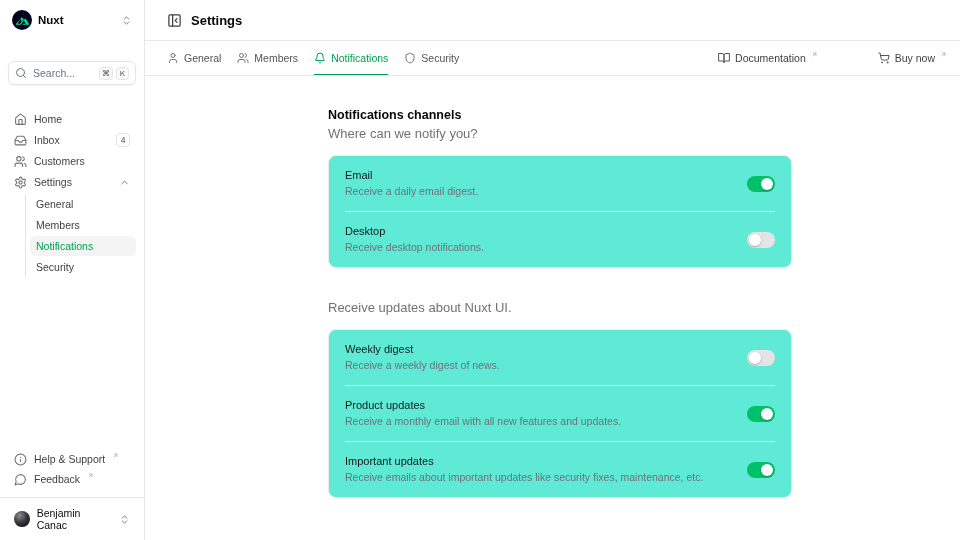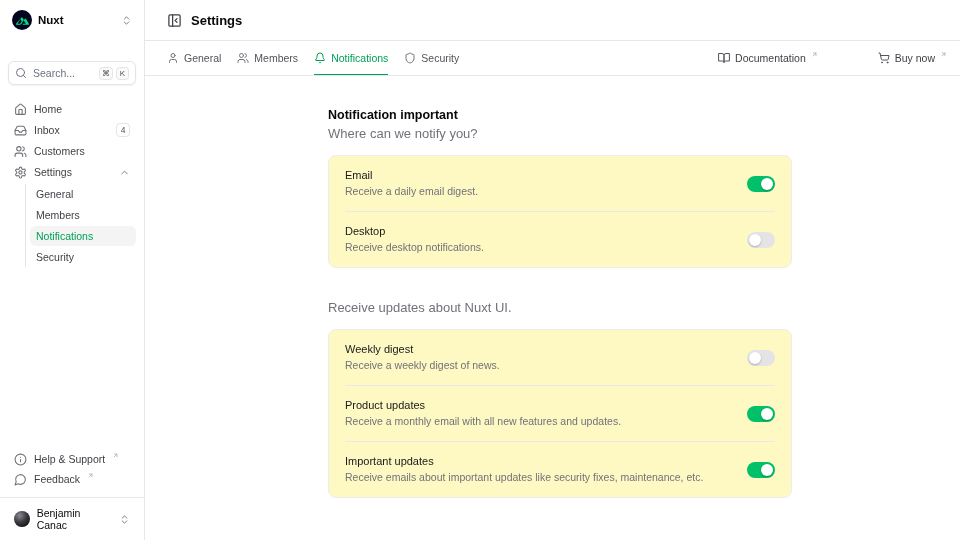--- a/index.html
+++ b/index.html
@@ -20,21 +20,21 @@
   
   .sidebar{width:145px;min-width:145px;border-right:1px solid var(--border);display:flex;flex-direction:column;padding:8px 0 7px;}
   .side-pad{padding:0 8px;}
   .team-btn{display:flex;align-items:center;gap:6px;padding:2px 4px;border-radius:6px;cursor:pointer;}
   .logo-circle{width:20px;height:20px;border-radius:50%;background:#020420;display:flex;align-items:center;justify-content:center;}
   .team-name{font-size:11.5px;font-weight:700;color:#09090b;}
   .updown{margin-left:auto;color:#71717a;}
   .search-btn{margin-top:29px;height:24px;display:flex;align-items:center;gap:6px;padding:0 6px;border:1px solid var(--border-soft);border-radius:6px;background:#fff;box-shadow:0 1px 2px rgba(0,0,0,.05);color:#6b7280;font-size:10.5px;cursor:pointer;width:100%;}
   .kbds{margin-left:auto;display:flex;gap:3px;}
   .kbd{min-width:13px;height:13px;padding:0 2px;display:flex;align-items:center;justify-content:center;background:#fafafa;border:1px solid var(--border-soft);border-radius:3.5px;font-size:8px;color:#52525b;font-family:"Liberation Sans",sans-serif;}
-  .nav{margin-top:14px;display:flex;flex-direction:column;gap:1px;}
+  .nav{margin-top:24px;display:flex;flex-direction:column;gap:1px;}
   .nav-item{display:flex;align-items:center;gap:7px;height:20px;padding:0 6px;border-radius:6px;font-size:10.5px;font-weight:500;color:var(--label);cursor:pointer;}
   .nav-item .ico{color:#71717a;}
   .badge{margin-left:auto;font-size:8.5px;line-height:1;color:#52525b;border:1px solid var(--border-soft);border-radius:4px;padding:2px 3.5px;background:#fff;}
   .chev{margin-left:auto;color:#71717a;}
   .subnav{margin:1px 0 0 17px;padding-left:4px;border-left:1px solid var(--border-soft);display:flex;flex-direction:column;gap:1px;}
   .subnav .nav-item.active{background:#f4f4f5;color:var(--green-text);font-weight:500;}
   .spacer{flex:1;}
   .ext{color:#9ca3af;margin:-7px 0 0 0;}
   .side-divider{border-top:1px solid var(--border);margin:8px 0 7px;}
   .user-btn{display:flex;align-items:center;gap:7px;padding:2px 6px;border-radius:6px;cursor:pointer;}
@@ -54,21 +54,21 @@
   .tab.active .ico{color:var(--green-text);}
   .hlinks{margin-left:auto;display:flex;gap:16px;}
   .hlink{display:flex;align-items:center;gap:5px;font-size:10.5px;font-weight:500;color:var(--label);cursor:pointer;padding-left:44px;}
   .hlink .ico{color:#52525b;}
 
   .content{flex:1;overflow:hidden;}
   .col{width:464px;margin:32px 0 0 183px;}
   .section + .section{margin-top:32px;}
   .section-title{font-size:12.5px;font-weight:700;color:#09090b;}
   .section-desc{font-size:13px;color:var(--gray-text);margin-top:4px;}
-  .card{margin-top:14px;background:#fef9c3;border:1px solid #ececee;border-radius:8px;}
+  .card{margin-top:14px;background:#5eead4;border:1px solid #ececee;border-radius:8px;}
   .row{display:flex;align-items:center;padding:13px 16px;}
   .row-text{flex:1;padding-right:12px;}
   .row-label{font-size:11px;font-weight:500;color:var(--dark-text);line-height:13px;}
   .row-desc{font-size:10.5px;color:var(--gray-text);margin-top:3px;line-height:13px;}
   .divider{height:1px;background:#e8e8ea;margin:0 16px;}
   .toggle{width:28px;height:16px;border-radius:999px;background:#e4e4e7;position:relative;cursor:pointer;flex:none;}
   .toggle .knob{position:absolute;top:2px;left:2px;width:12px;height:12px;border-radius:50%;background:#fff;box-shadow:0 1px 2px rgba(0,0,0,.25);}
   .toggle.on{background:var(--green-bright);}
   .toggle.on .knob{left:14px;}
 </style>
@@ -265,21 +265,21 @@
               <path d="M8 7h9v9"></path>
             </svg>
         </div>
       </div>
     </div>
 
     <div class="content">
       <div class="col">
 
         <div class="section">
-          <div class="section-title">Notification important</div>
+          <div class="section-title">Notifications channels</div>
           <div class="section-desc">Where can we notify you?</div>
           <div class="card">
             <div class="row">
               <div class="row-text">
                 <div class="row-label">Email</div>
                 <div class="row-desc">Receive a daily email digest.</div>
               </div>
               <span class="toggle on">
                   <span class="knob"></span>
                 </span>

